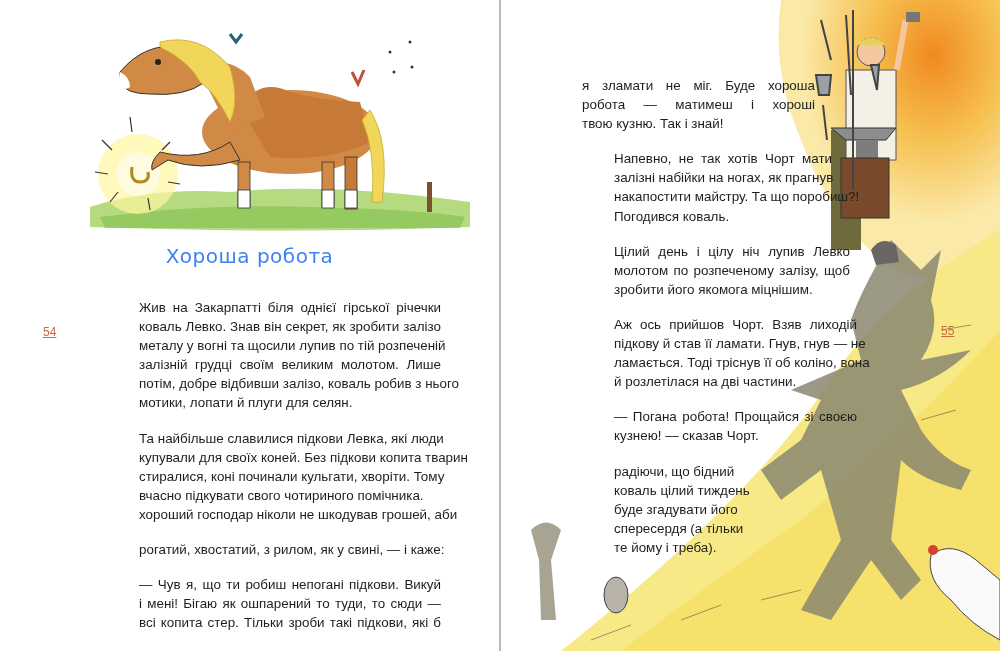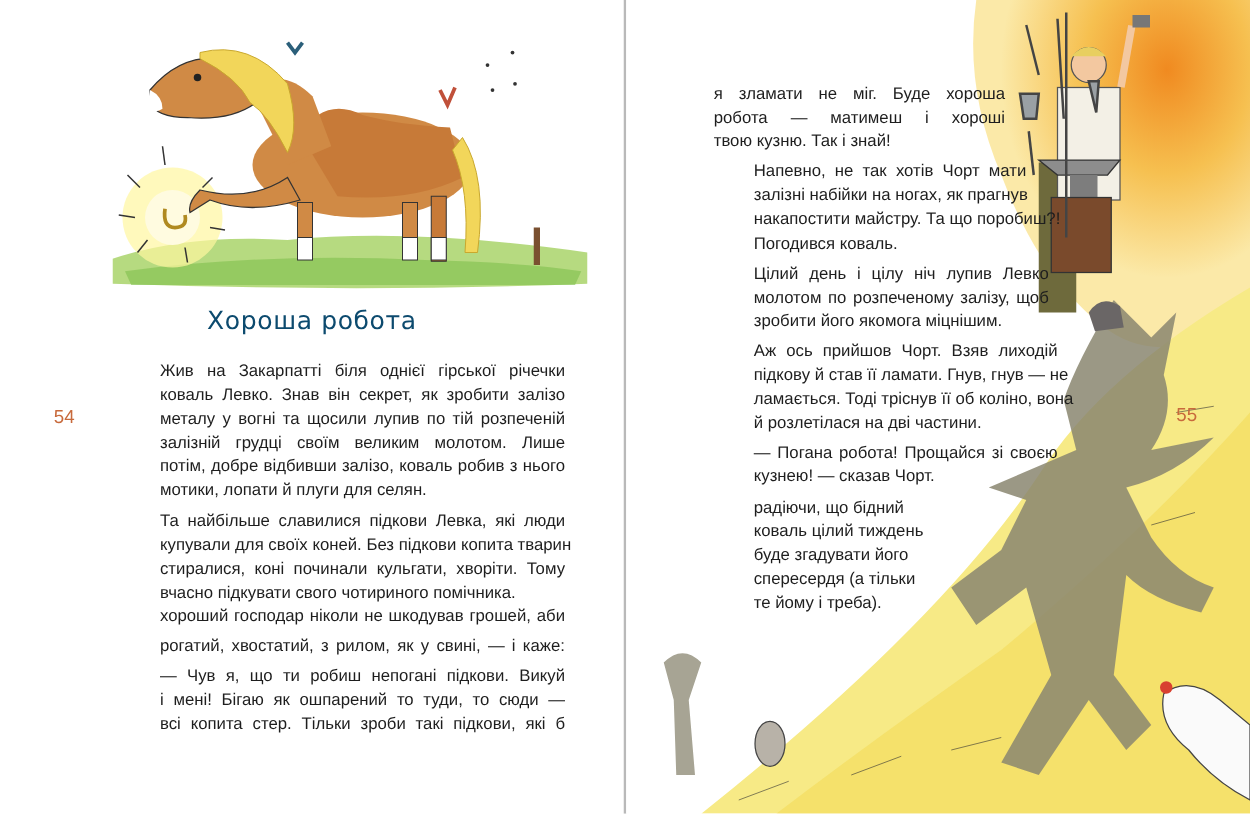--- a/index.html
+++ b/index.html
@@ -8,32 +8,32 @@
     background: #ffffff;
     font-family: "Liberation Sans", sans-serif;
     color: #1e1e1e;
   }
   .spread { position: absolute; inset: 0; }
   .page { position: absolute; top: 0; height: 651px; overflow: hidden; }
   .page-left { left: 0; width: 499px; background: #fff; }
   .page-right { left: 501px; width: 499px; background: #fff; }
   .gutter { position: absolute; left: 499px; top: 0; width: 2px; height: 651px; background: #b9b9b9; }
 
-  .page-number { position: absolute; font-size: 15px; color: #c86a3c; }
+  .page-number { position: absolute; font-size: 12px; color: #c86a3c; text-decoration: underline; }
   .pn-left { left: 43px; top: 325px; }
   .pn-right { left: 440px; top: 324px; z-index: 5; }
 
   .story-title {
     position: absolute; left: 0; width: 499px; top: 244px; text-align: center;
     font-family: "DejaVu Sans", sans-serif; font-size: 20px; letter-spacing: 0.5px;
-    color: #0c4a6e;
+    color: #3b82f6;
   }
 
   .text { position: absolute; font-size: 13.4px; line-height: 19.1px; z-index: 4; }
-  .text p { margin: 5px; text-align: justify; text-align-last: left; }
+  .text p { margin: 16px; text-align: justify; text-align-last: left; }
   .text p.indent { text-indent: 32px; }
   .text .line { display: block; text-align: justify; text-align-last: justify; white-space: nowrap; }
   .text .line.last { text-align-last: left; }
 
   .left-text { left: 91px; top: 282px; width: 366px; }
   .right-text { left: 566px; top: 60px; width: 284px; }
 
   
   .horse-art { position: absolute; left: 90px; top: 22px; width: 380px; height: 210px; }
 

